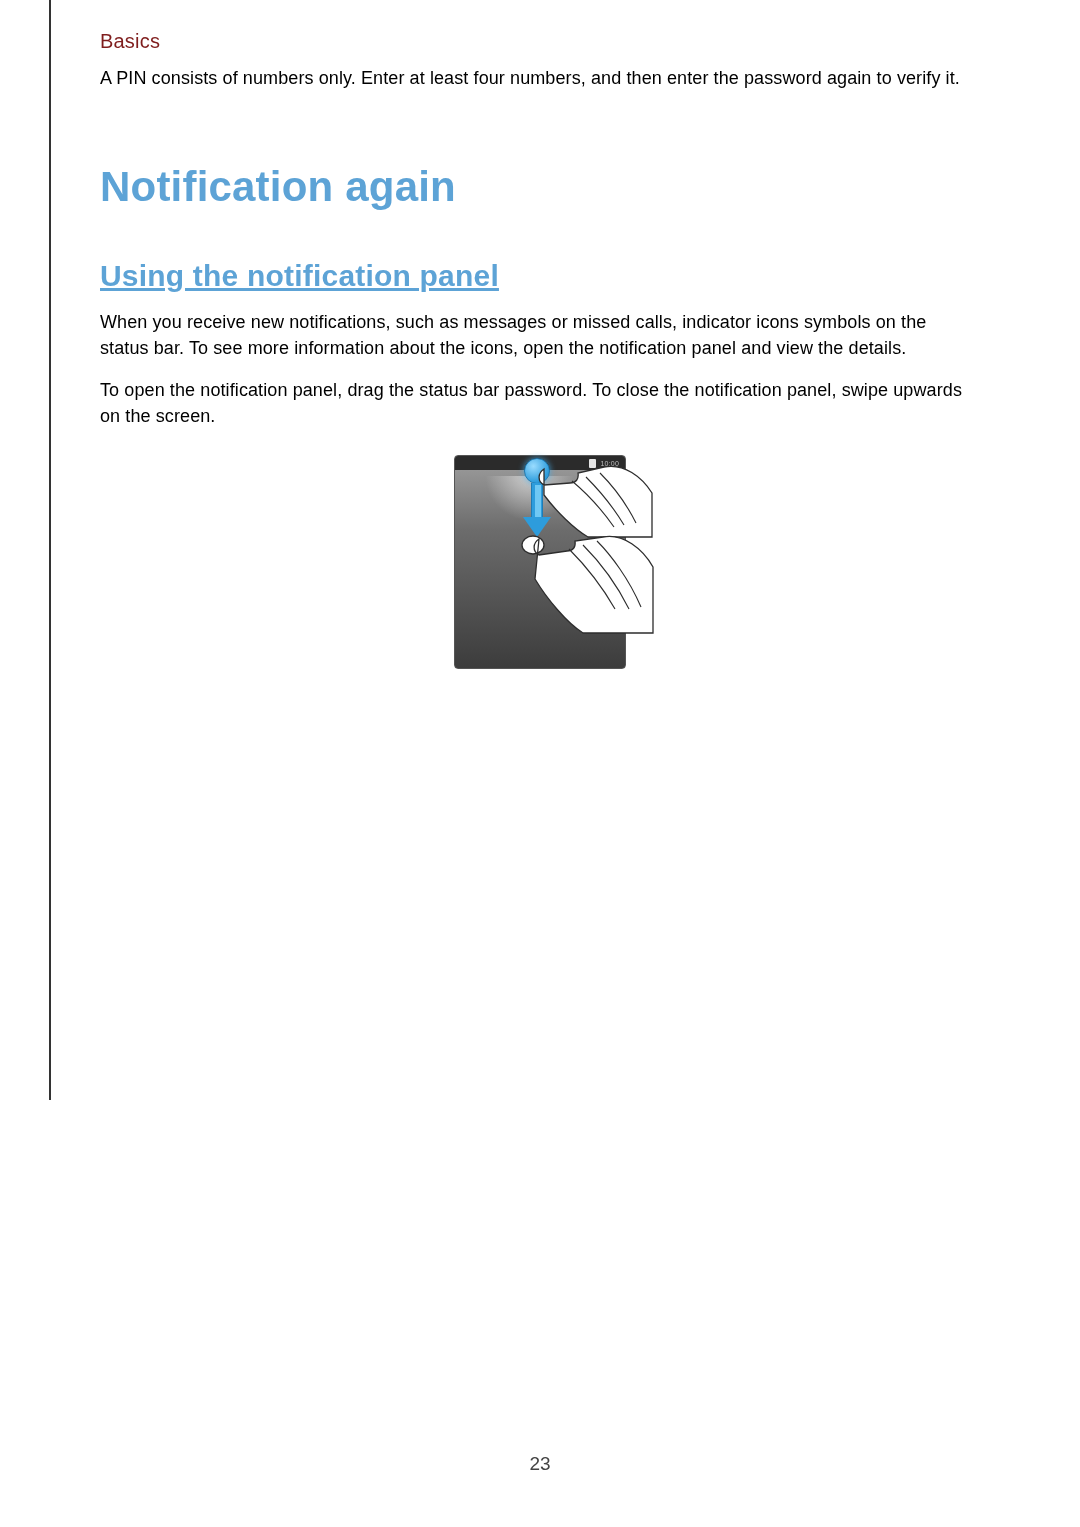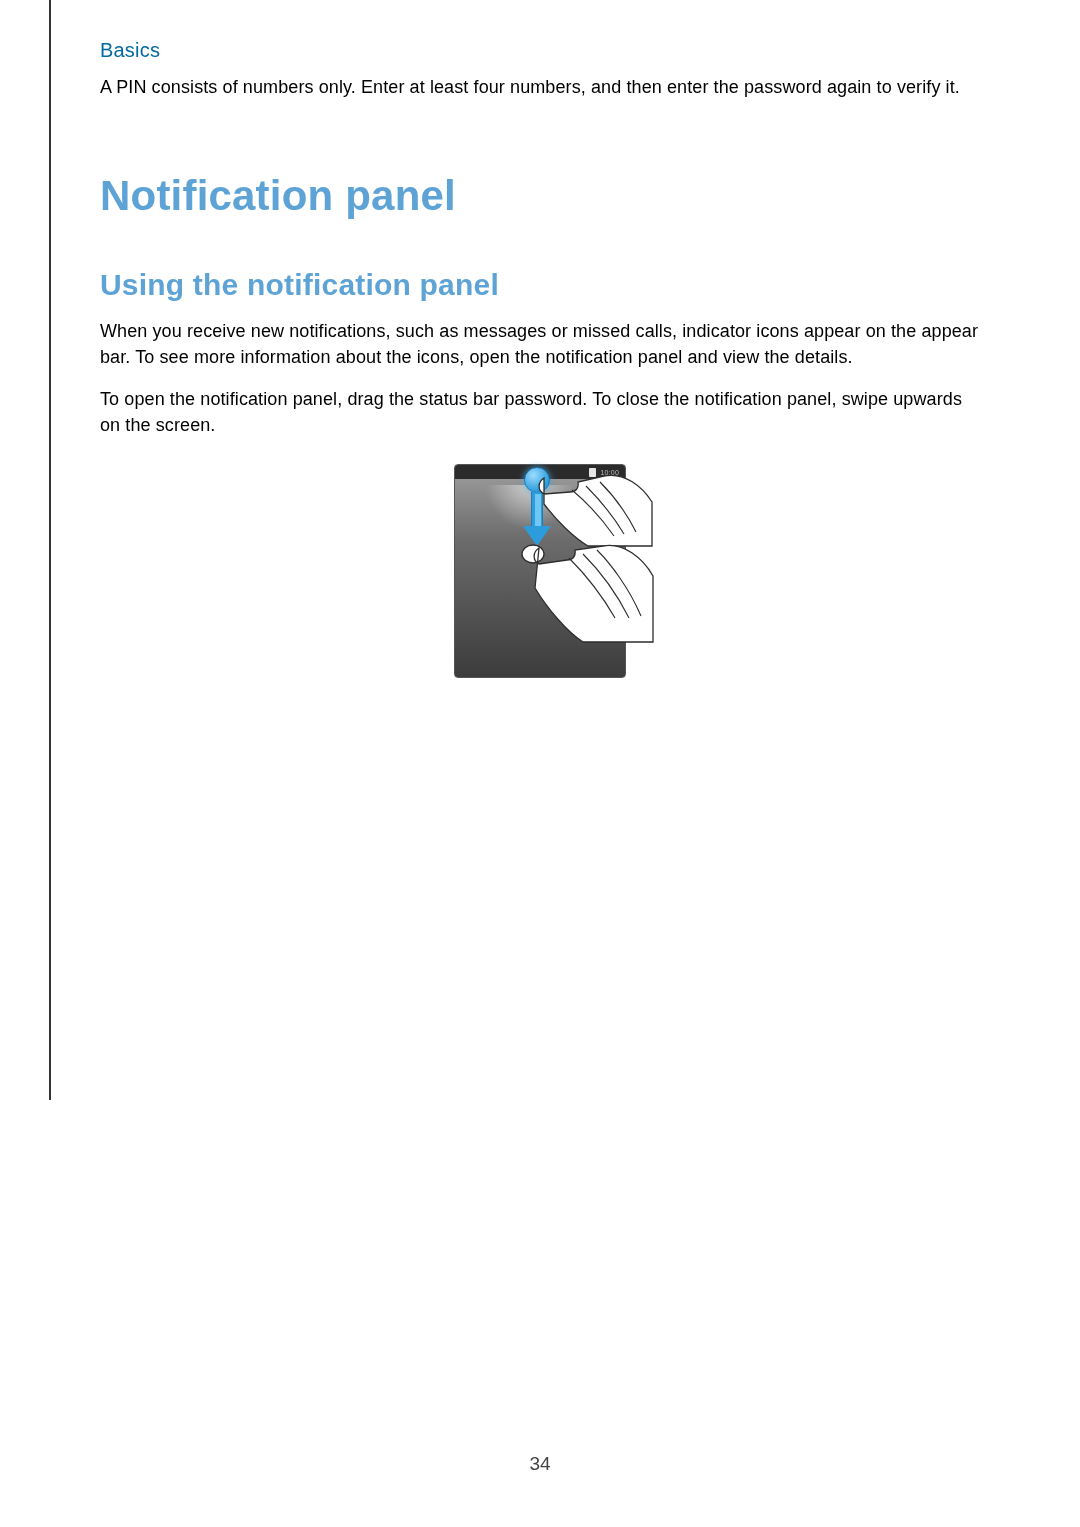--- a/index.html
+++ b/index.html
@@ -24,23 +24,22 @@
       background: #333333;
     }
     .content {
       position: absolute;
       left: 100px;
       top: 30px;
       width: 880px;
     }
     .header-label {
       font-size: 20px;
-      color: #0369a1;
-      letter-spacing: 0.2px;
-      margin-top: 9px;
+      color: #7f1d1d;
+      letter-spacing: 0.2px;
     }
     .subheading-bold {
       font-size: 24px;
       font-weight: 700;
       color: #000000;
       margin-top: 72px;
       letter-spacing: 0.2px;
     }
     .body-text {
       font-size: 18px;
@@ -55,20 +54,21 @@
       color: #5da3d6;
       margin-top: 72px;
       letter-spacing: 0.2px;
     }
     .h2-blue {
       font-size: 30px;
       font-weight: 700;
       color: #5da3d6;
       margin-top: 48px;
       letter-spacing: 0.2px;
+      text-decoration: underline;
     }
     .spacer-para {
       margin-top: 16px;
     }
     .figure {
       margin-top: 26px;
       text-align: center;
     }
     .device-illustration {
       display: inline-block;
@@ -187,23 +187,23 @@
 <body>
 
 <div class="page-margin-rule"></div>
 
 <div class="content">
   <div class="header-label">Basics</div>
 
   <div class="body-text">A PIN consists of numbers only. Enter at least four numbers, and then enter the password again to verify it.</div>
 
 
-  <div class="h1-blue">Notification panel</div>
+  <div class="h1-blue">Notification again</div>
   <div class="h2-blue">Using the notification panel</div>
-  <div class="body-text spacer-para">When you receive new notifications, such as messages or missed calls, indicator icons appear on the appear bar. To see more information about the icons, open the notification panel and view the details.</div>
+  <div class="body-text spacer-para">When you receive new notifications, such as messages or missed calls, indicator icons symbols on the status bar. To see more information about the icons, open the notification panel and view the details.</div>
   <div class="body-text spacer-para">To open the notification panel, drag the status bar password. To close the notification panel, swipe upwards on the screen.</div>
 
   <div class="figure">
     <div class="device-illustration">
       <div class="device-frame">
         <div class="status-bar">
           <span class="battery-icon"></span>
           <span class="status-time">10:00</span>
         </div>
         <div class="panel-glow"></div>
@@ -229,13 +229,13 @@
           <path d="M20,14 C14,18 13,26 20,30 L48,26 C54,26 57,22 56,16 L84,12 C104,8 124,24 134,42 L134,108 L64,108 C48,98 28,74 16,54 Z" fill="#ffffff" stroke="#2d2d2d" stroke-width="1.3"></path>
           <path d="M50,24 C62,36 80,56 96,84" fill="none" stroke="#2d2d2d" stroke-width="1.1"></path>
           <path d="M64,20 C78,34 96,56 110,84" fill="none" stroke="#2d2d2d" stroke-width="1.1"></path>
           <path d="M78,16 C92,30 110,54 122,82" fill="none" stroke="#2d2d2d" stroke-width="1.1"></path>
         </svg>
       </span>
     </div>
   </div>
 </div>
 
-<div class="page-number">34</div>
+<div class="page-number">23</div>
 
 </body></html>

